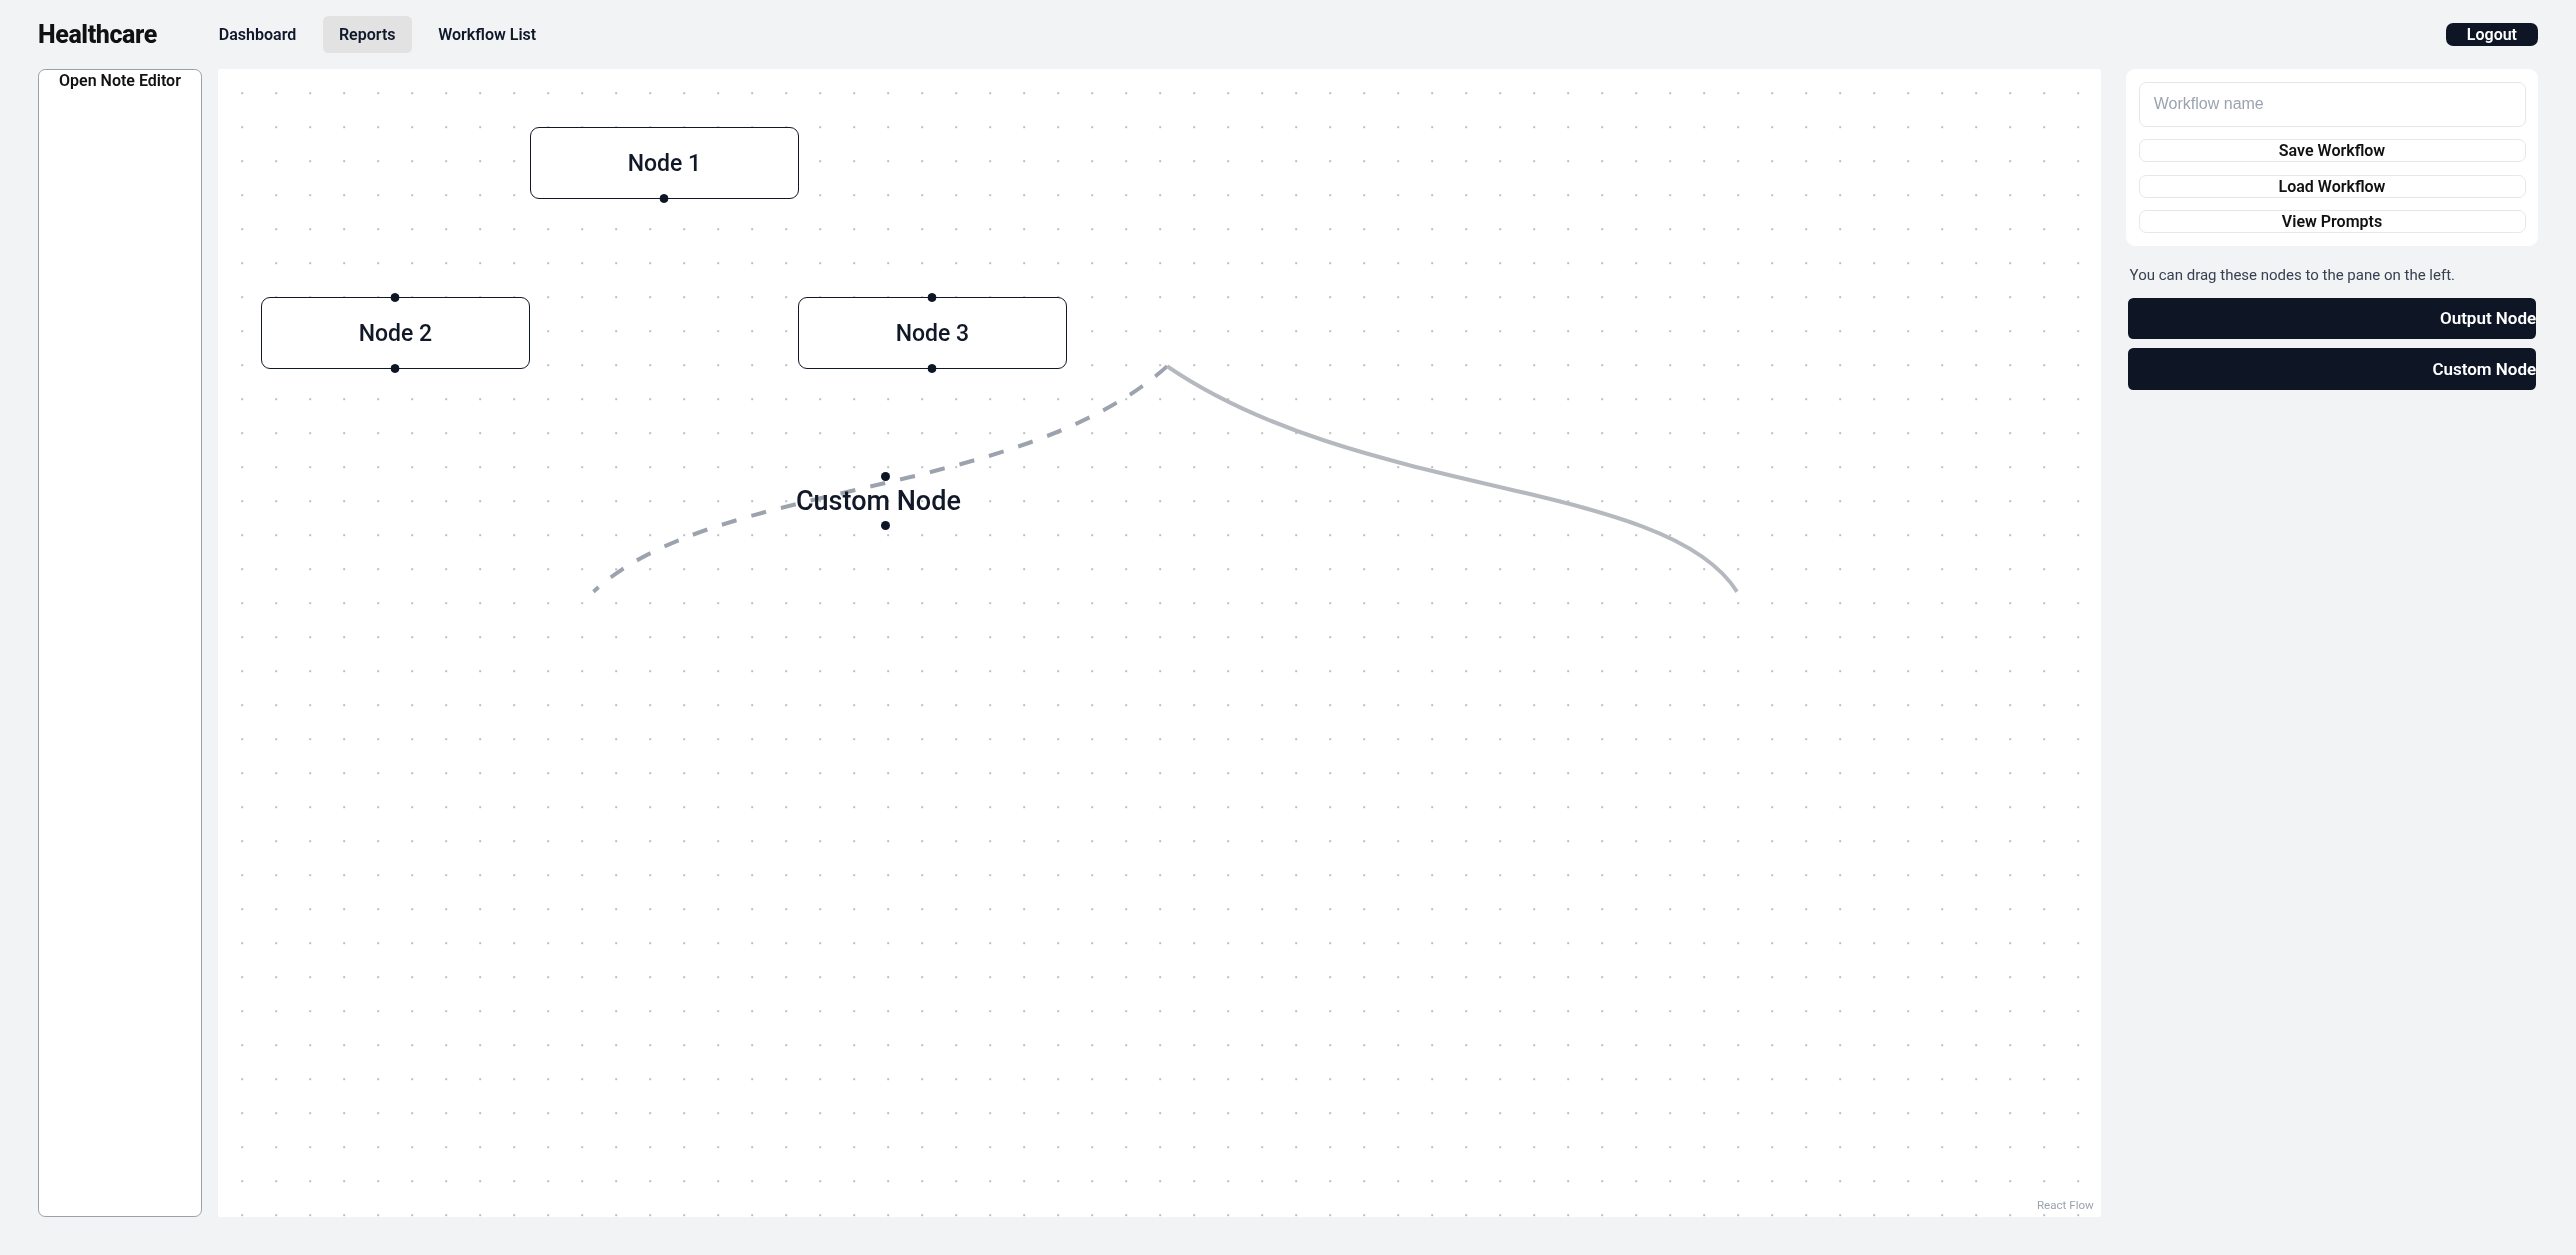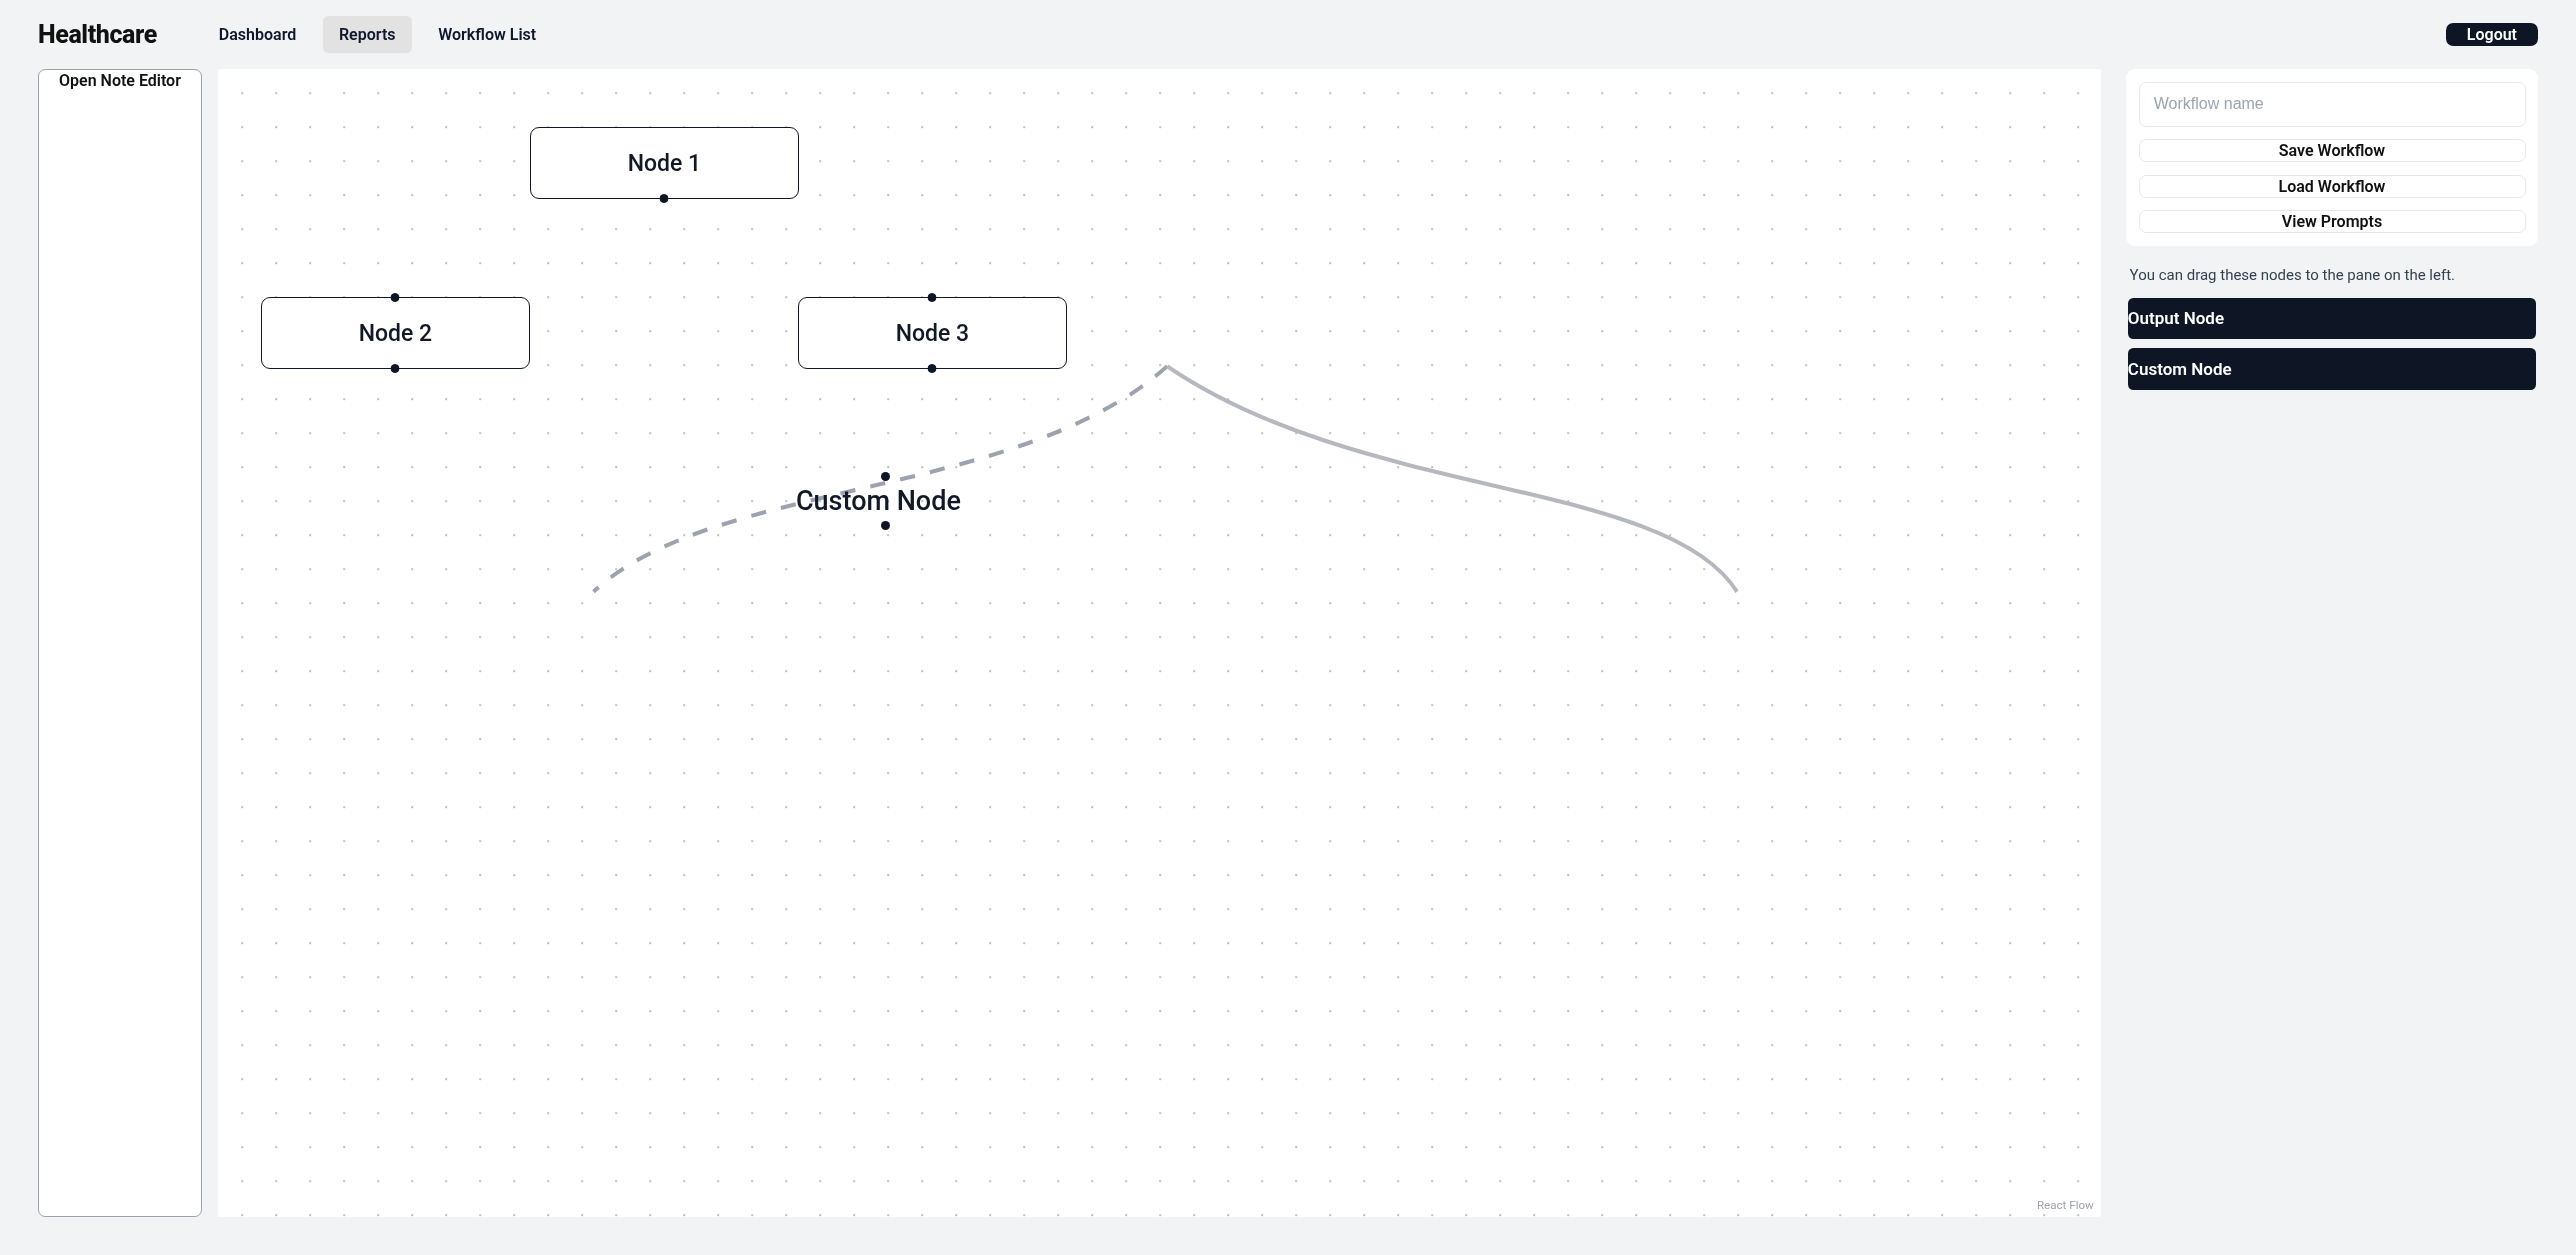--- a/index.html
+++ b/index.html
@@ -189,21 +189,21 @@
     display: flex;
     flex-direction: column;
     gap: 9px;
     padding: 0 1.8px 1.8px 1.8px;
   }
   .drag-chip {
     background: #0e1626;
     color: #fff;
     font-size: 17px;
     font-weight: 600;
-    text-align: left;
+    text-align: right;
     padding: 10.7px 0;
     border-radius: 5.4px;
     cursor: grab;
     user-select: none;
   }
 </style>
 </head>
 <body>
 
 <div class="app">

